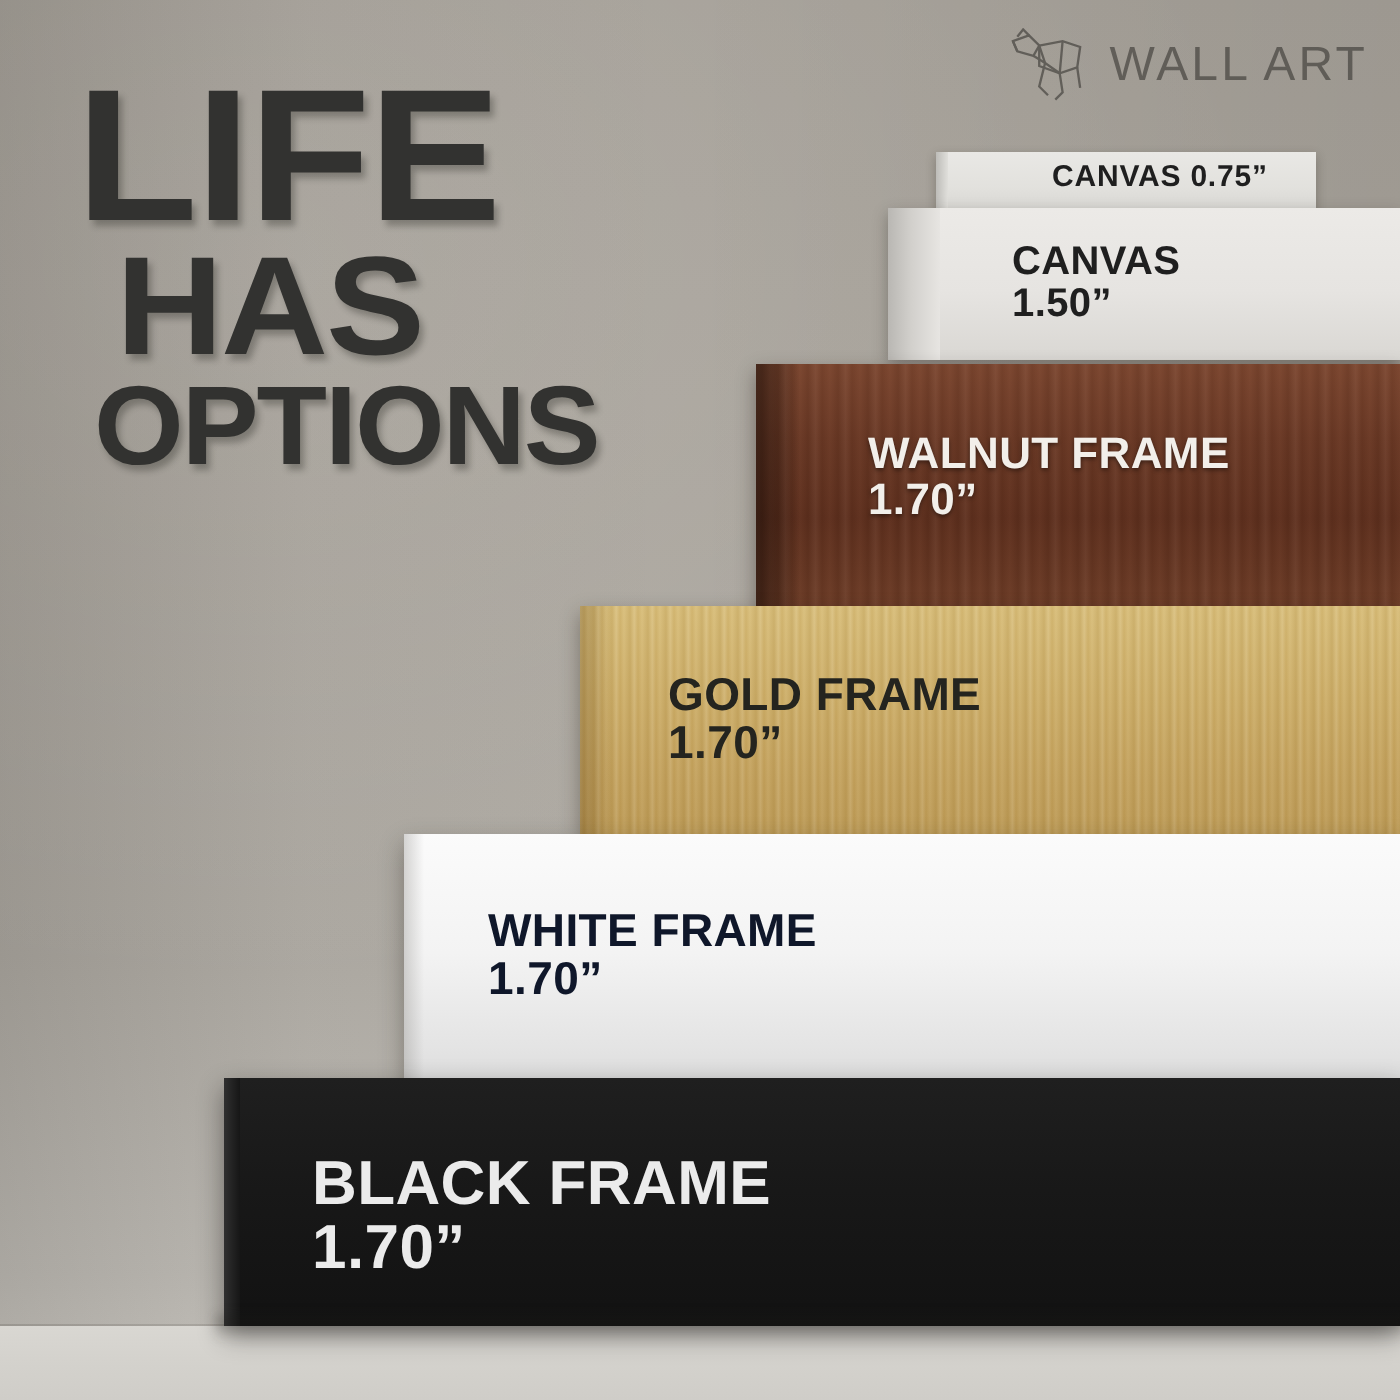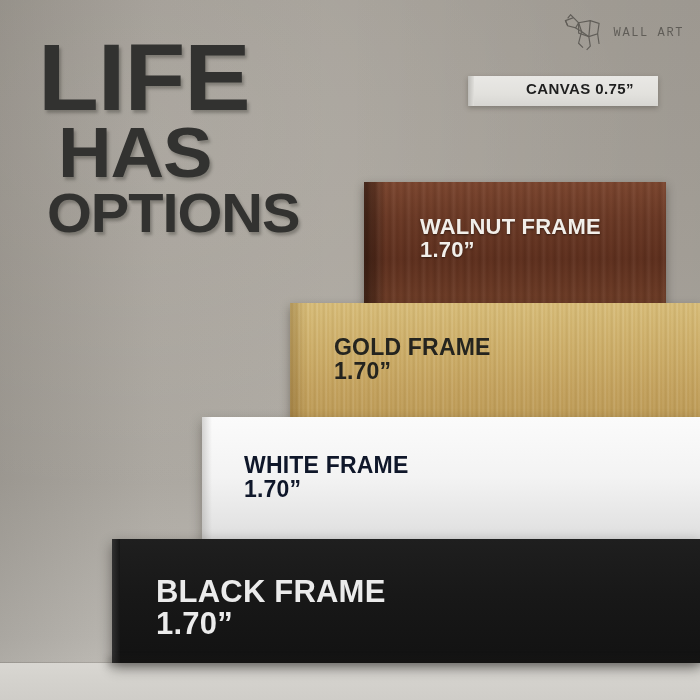--- a/index.html
+++ b/index.html
@@ -45,22 +45,22 @@
   .hl-3{font-size:56px;display:block;margin-top:6px;margin-left:9px;transform:scaleX(1.03);transform-origin:left center;}
 
   
   .brand{
     position:absolute;right:16px;top:14px;
     display:flex;align-items:center;gap:9px;
     opacity:0.62;
   }
   .brand-mark{width:44px;height:38px;display:block;}
   .brand-text{
-    font-size:12px;letter-spacing:1.6px;color:#3a3834;font-weight:normal;
-    font-family:Liberation Mono, monospace;
+    font-size:24px;letter-spacing:1.6px;color:#3a3834;font-weight:normal;
+    font-family:Liberation Sans, sans-serif;
   }
 
   
   .panel{position:absolute;overflow:hidden;}
   .panel .label{
     position:absolute;font-weight:bold;line-height:1.04;white-space:pre-line;
     letter-spacing:0.2px;
   }
   .panel .face{position:absolute;left:0;top:0;width:100%;height:100%;}
 
@@ -82,22 +82,22 @@
   #p-canvas150 .face{
     background:linear-gradient(180deg,#eceae7 0%,#e6e4e1 55%,#d9d7d3 100%);
   }
   #p-canvas150 .label{left:62px;top:17px;font-size:20px;color:#1f1f1f;}
   #p-canvas150 .left-bevel{
     position:absolute;left:0;top:0;width:26px;height:100%;
     background:linear-gradient(90deg,#b9b7b3 0%,#d2d0cc 45%,#e7e5e2 100%);
   }
 
   
-  #p-walnut{left:364px;top:182px;width:258px;height:124px;
-    box-shadow:0 4px 9px rgba(35,28,22,0.42);padding-left:44px;}
+  #p-walnut{left:378px;top:182px;width:322px;height:124px;
+    box-shadow:0 4px 9px rgba(35,28,22,0.42);}
   #p-walnut .face{
     background:
       repeating-linear-gradient(90deg,
         rgba(255,255,255,0.045) 0px, rgba(0,0,0,0.05) 3px,
         rgba(255,255,255,0.02) 7px, rgba(0,0,0,0.07) 11px,
         rgba(255,255,255,0.05) 15px),
       linear-gradient(180deg,#7b452e 0%,#6a3824 30%,#5e2f1d 62%,#6d3c26 100%);
   }
   #p-walnut .left-bevel{
     position:absolute;left:0;top:0;width:22px;height:100%;
@@ -185,20 +185,26 @@
     </svg>
     <span class="brand-text">WALL ART</span>
   </div>
 
   <div class="panel" id="p-canvas075">
     <div class="face"></div>
     <div class="left-bevel"></div>
     <div class="label">CANVAS  0.75”</div>
   </div>
 
+  <div class="panel" id="p-canvas150">
+    <div class="face"></div>
+    <div class="left-bevel"></div>
+    <div class="label">CANVAS
+1.50”</div>
+  </div>
 
   <div class="panel" id="p-walnut">
     <div class="face"></div>
     <div class="left-bevel"></div>
     <div class="label">WALNUT FRAME
 1.70”</div>
   </div>
 
   <div class="panel" id="p-gold">
     <div class="face"></div>

